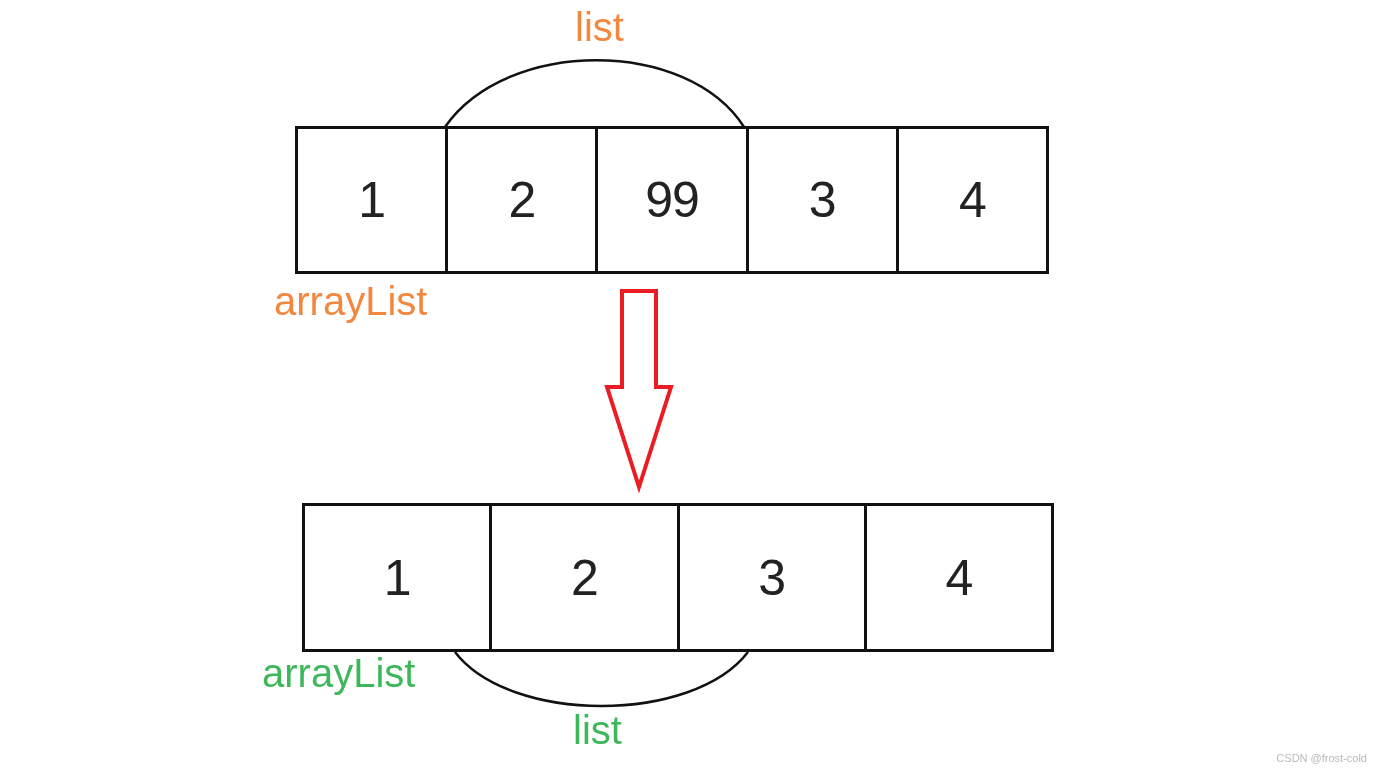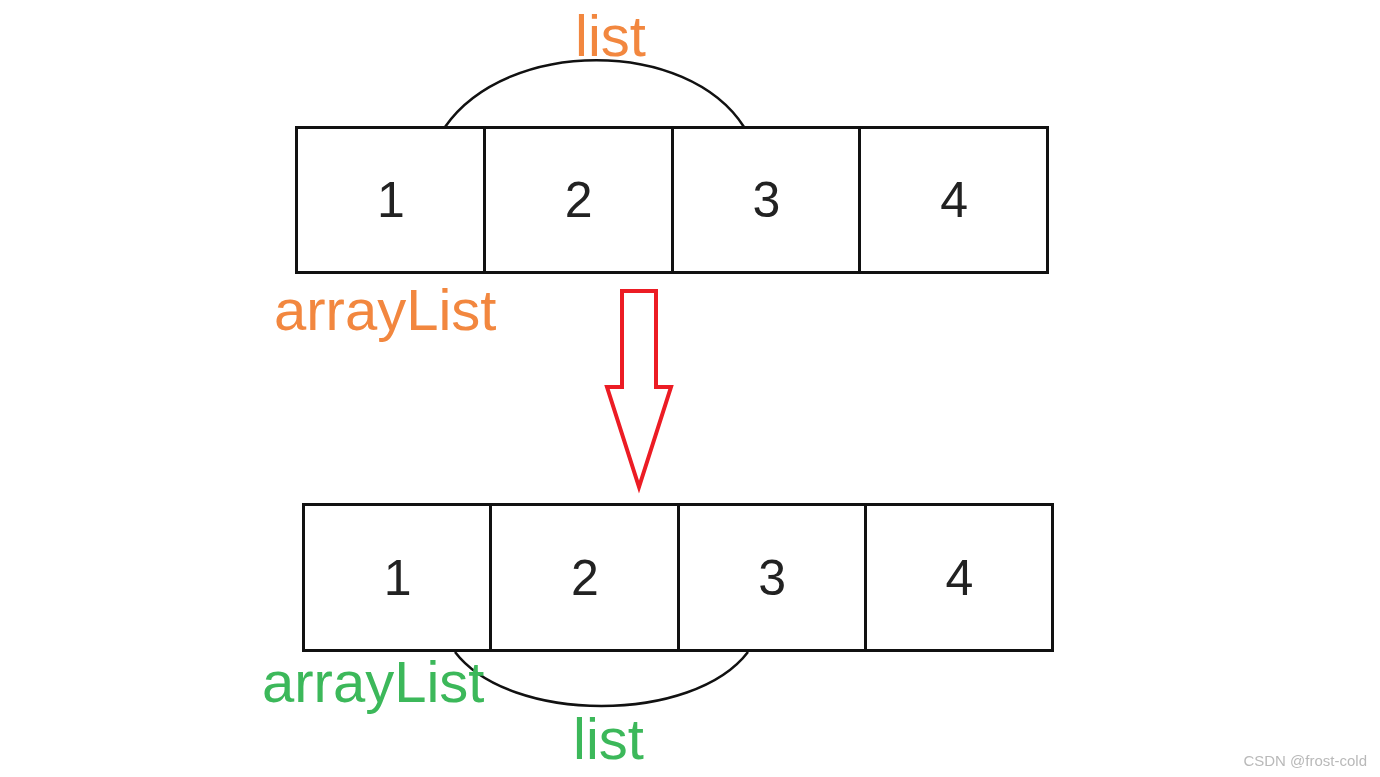--- a/index.html
+++ b/index.html
@@ -17,44 +17,45 @@
   .overlay polygon.arrow{fill:var(--bg);stroke:var(--red);stroke-width:4;stroke-linejoin:miter;}
   .array{
     position:absolute; z-index:2; display:flex;
     border:3px solid var(--line); box-sizing:border-box; background:transparent;
   }
   .cell{
     flex:1 1 0; display:flex; align-items:center; justify-content:center;
     font-size:50px; color:var(--text); letter-spacing:-1px;
   }
   .cell + .cell{border-left:3px solid var(--line);}
-  .label{position:absolute; z-index:3; font-size:58px; line-height:1; white-space:nowrap;}
+  .label{position:absolute; z-index:3; font-size:40px; line-height:1; white-space:nowrap;}
   .label.orange{color:var(--orange);}
   .label.green{color:var(--green);}
   .watermark{
     position:absolute; z-index:3; right:13px; top:753px;
-    font-size:15px; line-height:1; color:var(--wm);
+    font-size:11px; line-height:1; color:var(--wm);
   }
 </style>
 </head>
 <body>
 
 <div class="canvas">
 
   <svg class="overlay" viewBox="0 0 1380 777">
     <path class="brace" d="M 445 127 C 507 38 687 38 744 127"></path>
     <path class="brace" d="M 455 652 C 510 724 693 724 748 652"></path>
     <polygon class="arrow" points="622,291 656,291 656,387 671,387 639,487 607,387 622,387"></polygon>
   </svg>
 
   <div class="label orange" style="left:575px; top:7px;">list</div>
 
   <div class="array" style="left:295px; top:126px; width:754px; height:148px;">
     <div class="cell">1</div>
     <div class="cell">2</div>
+    <div class="cell">99</div>
     <div class="cell">3</div>
     <div class="cell">4</div>
   </div>
 
   <div class="label orange" style="left:274px; top:281px;">arrayList</div>
 
   <div class="array" style="left:302px; top:503px; width:752px; height:149px;">
     <div class="cell">1</div>
     <div class="cell">2</div>
     <div class="cell">3</div>

